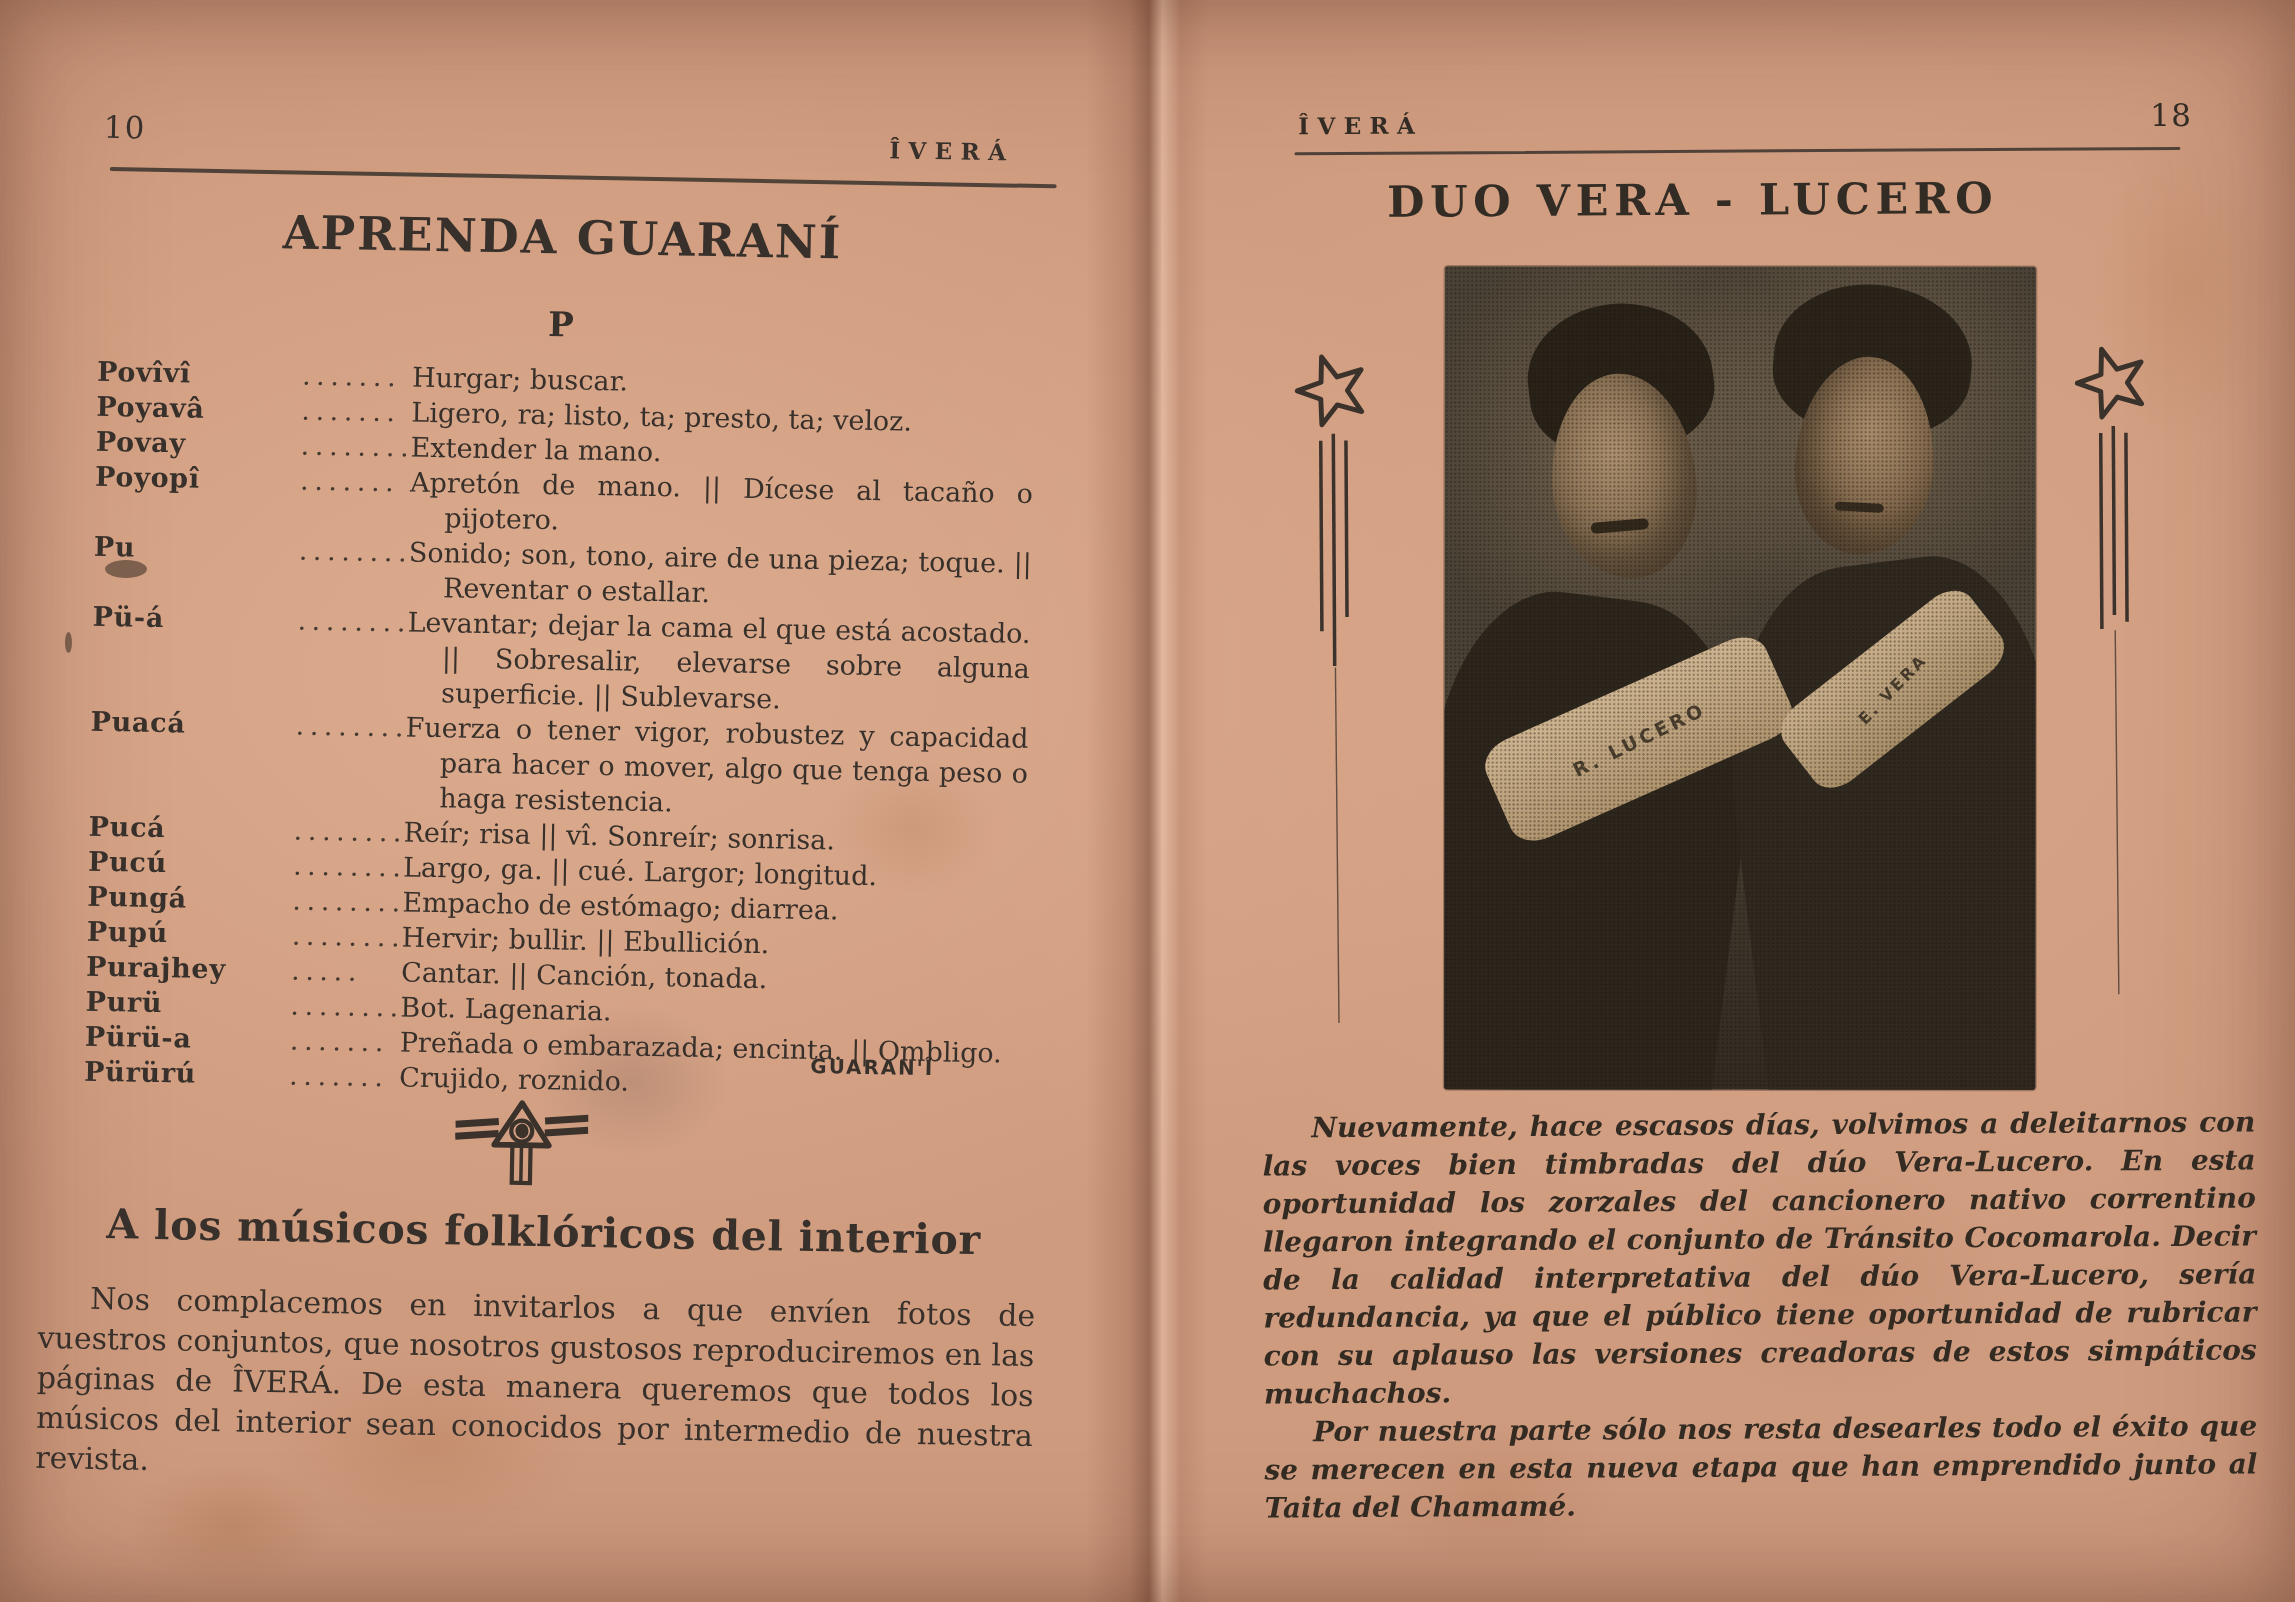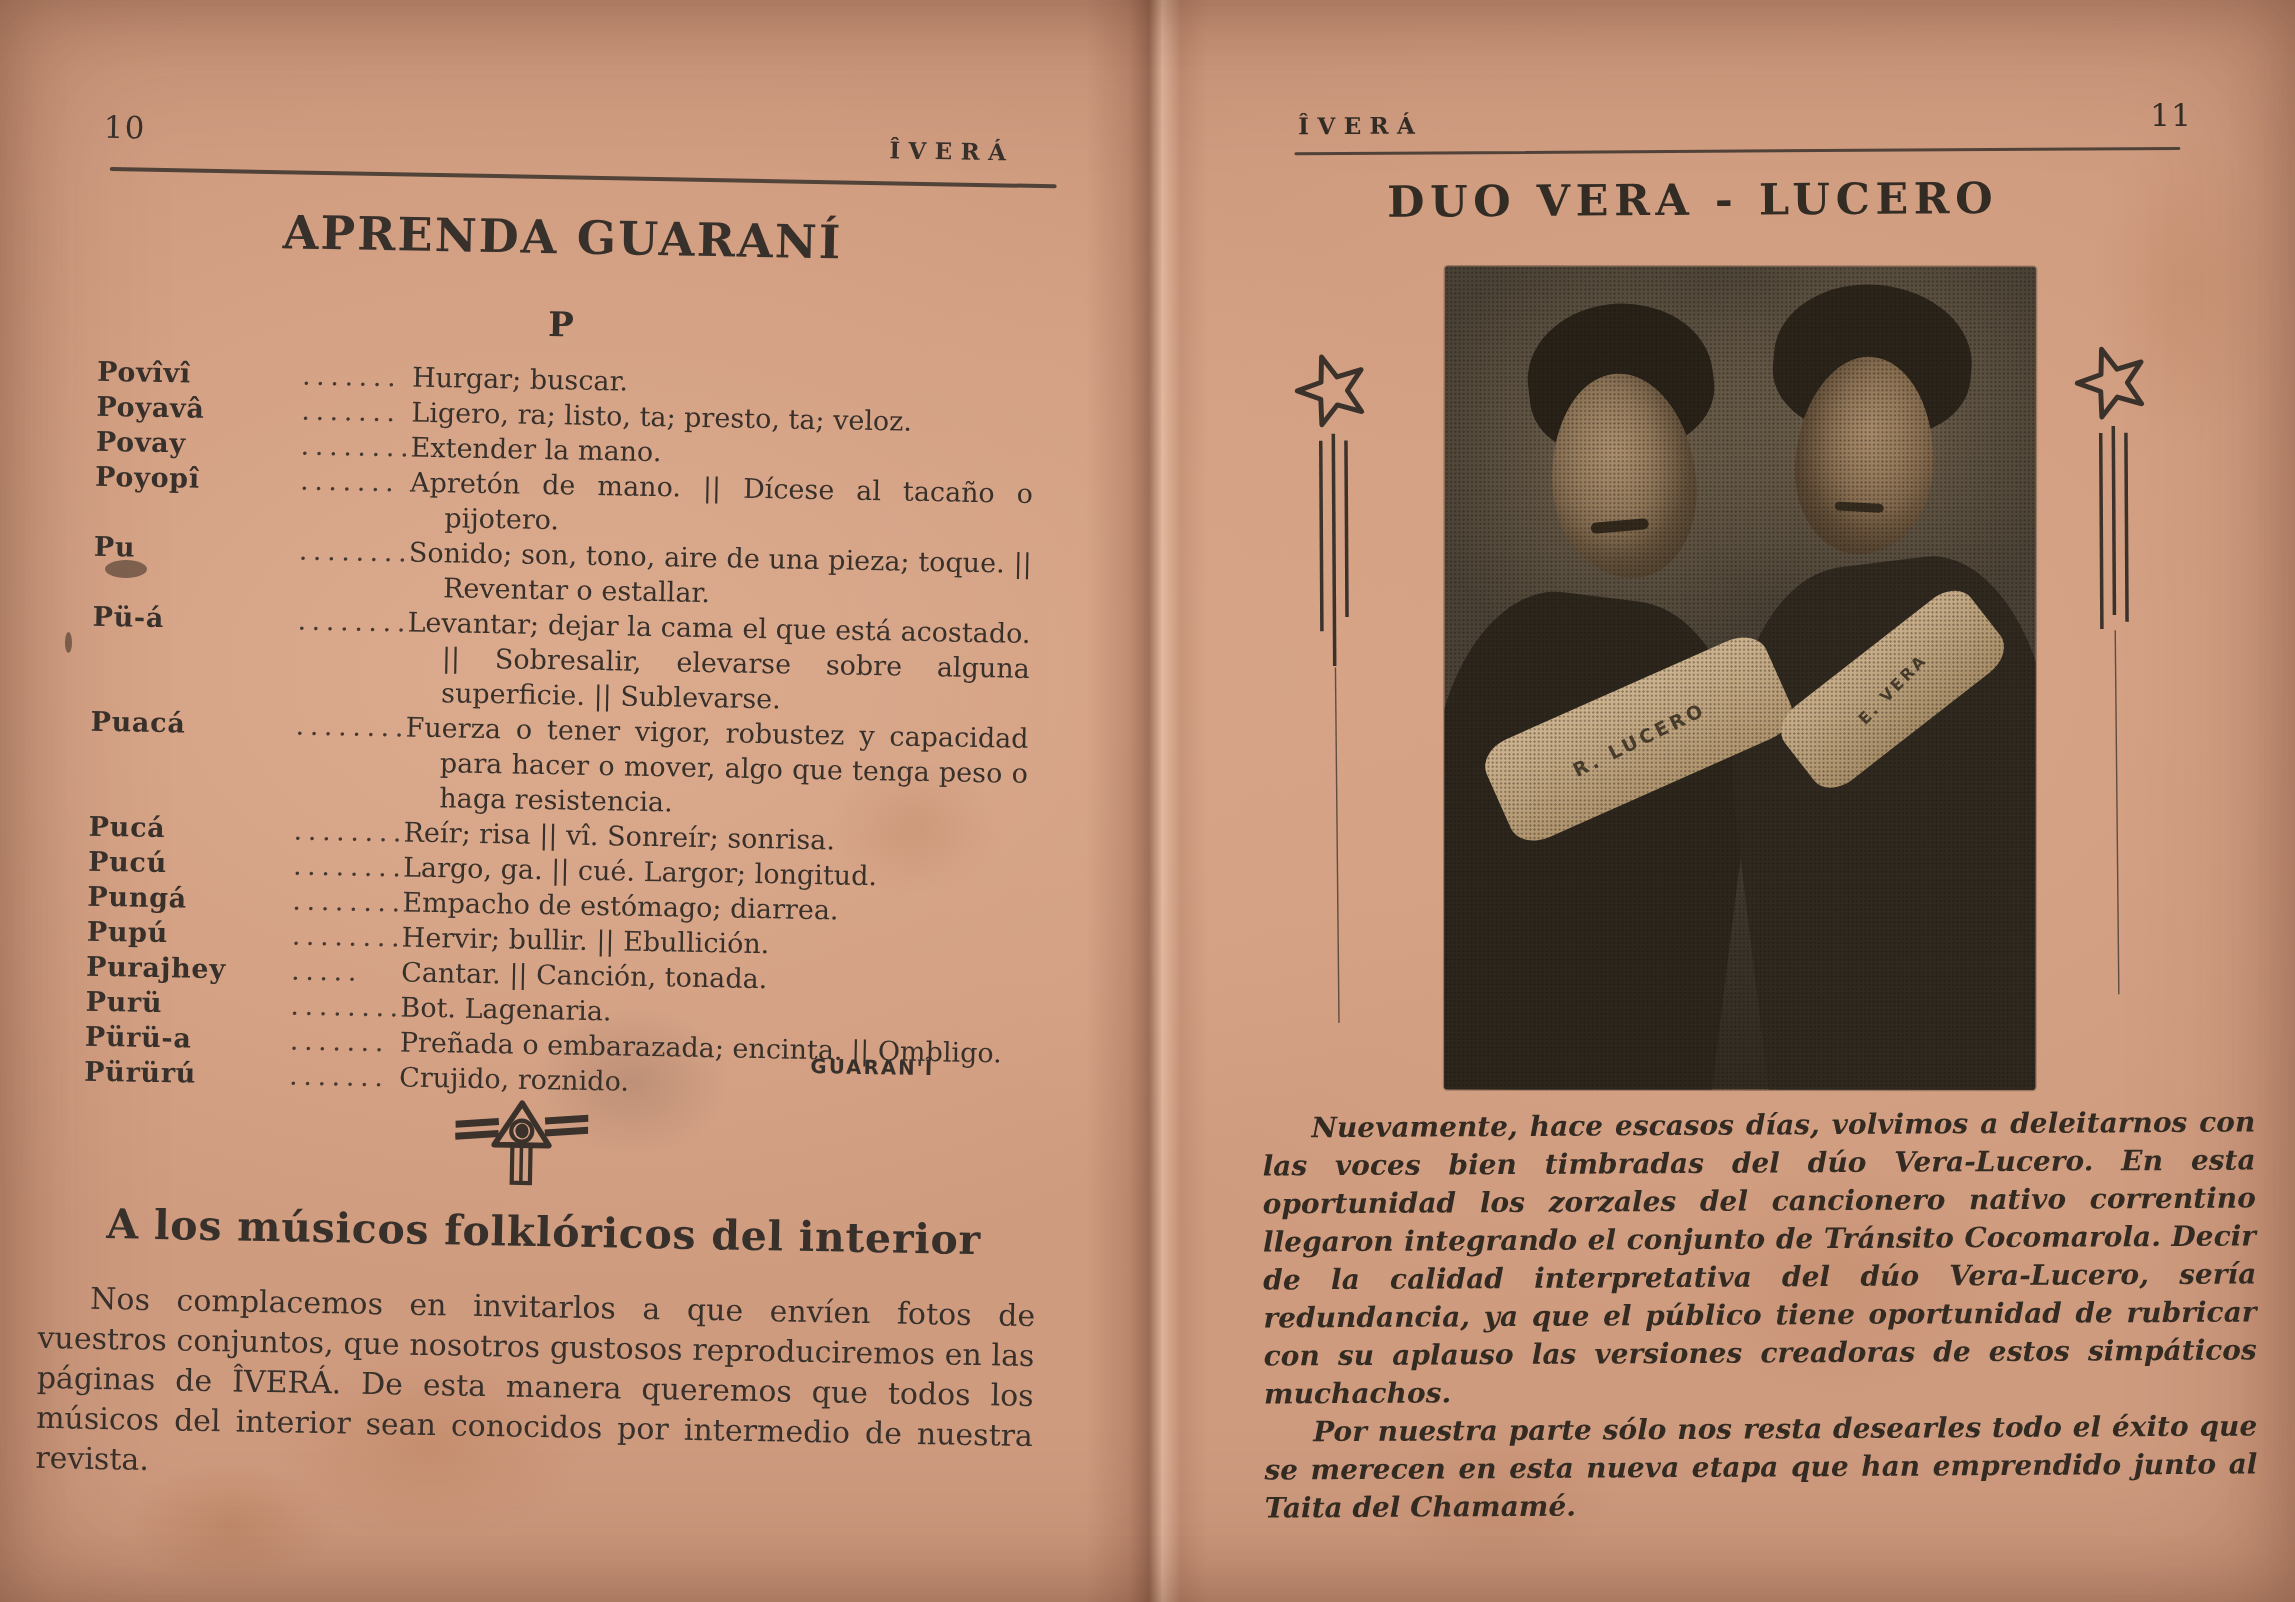--- a/index.html
+++ b/index.html
@@ -202,21 +202,21 @@
         </g>
       </svg>
     </div>
 
     <div class="abs pl-heading">A los músicos folklóricos del interior</div>
     <div class="abs pl-par">Nos complacemos en invitarlos a que envíen fotos de vuestros conjuntos, que nosotros gustosos reproduciremos en las páginas de ÎVERÁ. De esta manera queremos que todos los músicos del interior sean conocidos por intermedio de nuestra revista.</div>
   </div>
 
   <div class="page page-right">
     <div class="abs brand" style="left:118px; top:22.5px;">ÎVERÁ</div>
-    <div class="abs pagenum" style="left:970px; top:12.6px;">11</div>
+    <div class="abs pagenum" style="left:970px; top:12.6px;">18</div>
     <div class="abs rule" style="left:114px; top:63px; width:886px; height:2.8px;"></div>
 
     <div class="abs pr-title">DUO VERA - LUCERO</div>
 
     <div class="abs" style="left:98px; top:261px;">
       <svg width="105" height="702" viewBox="0 0 150 1000">
         <g transform="rotate(-18 75 55)">
           <path d="M75,6 L87,40 L123,41 L95,63 L105,98 L75,78 L45,98 L55,63 L27,41 L63,40 Z" fill="none" stroke="#3a322b" stroke-width="7" stroke-linejoin="round"></path>
         </g>
         <line x1="58" y1="128" x2="58" y2="400" stroke="#3a322b" stroke-width="5"></line>

